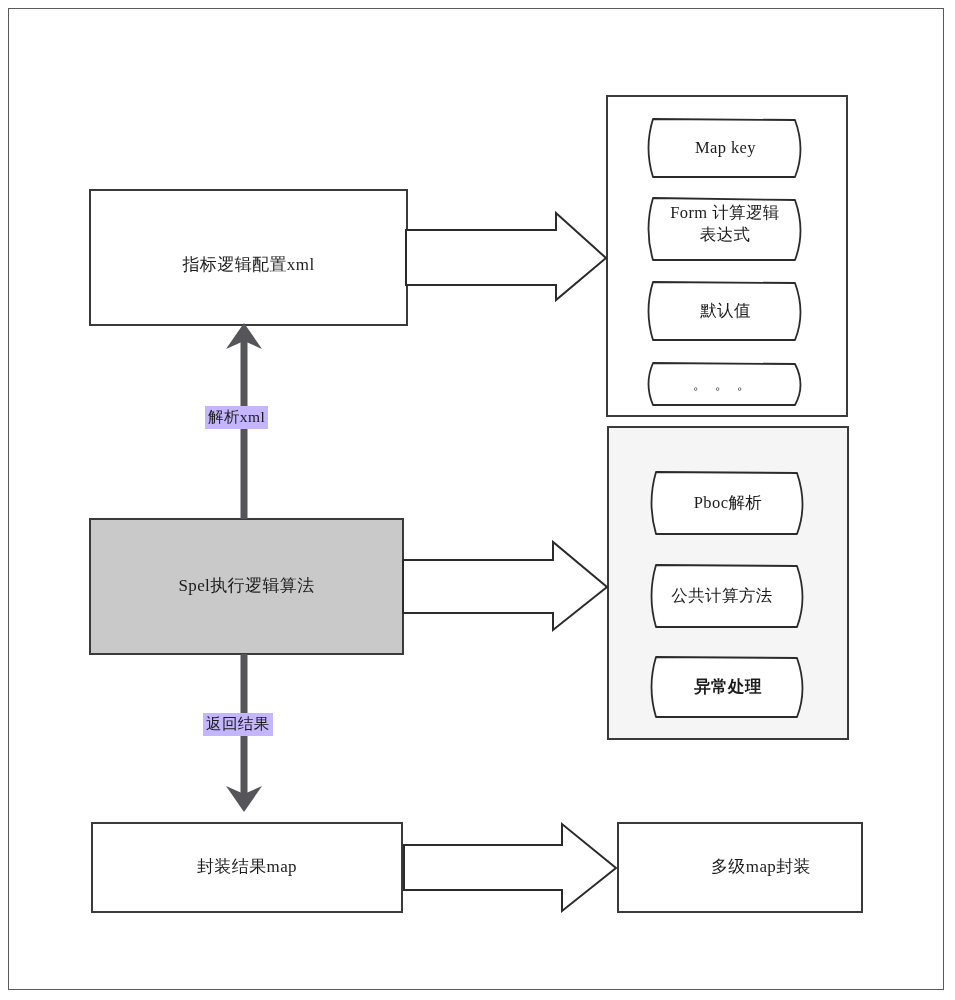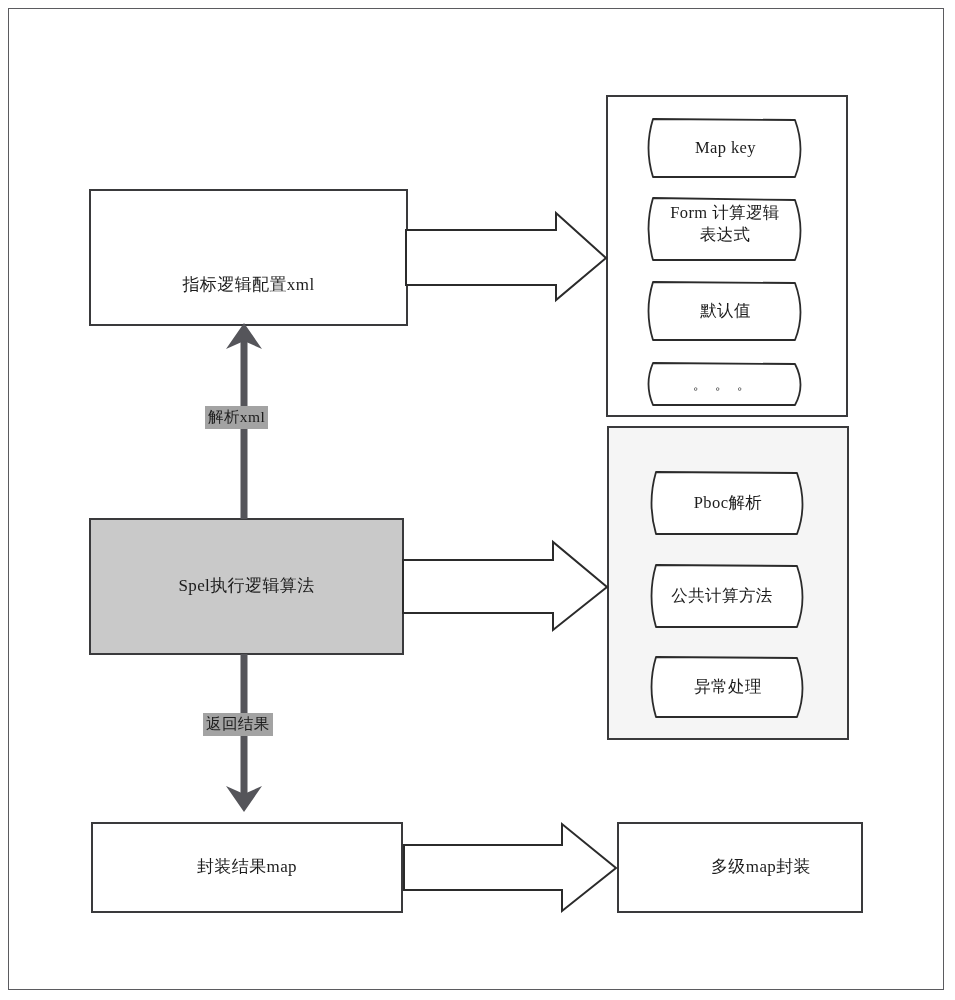--- a/index.html
+++ b/index.html
@@ -51,21 +51,21 @@
   .box-label {
     font-size: 17px;
   }
   .tape-label {
     font-size: 16.5px;
   }
   .edge-label {
     position: absolute;
     font-size: 15.5px;
     color: #1c1c1c;
-    background: #a3a3a3;
+    background: #c4b5fd;
     padding: 1px 3px;
     letter-spacing: 0.4px;
     white-space: nowrap;
   }
   .dots-label {
     font-size: 15px;
     letter-spacing: 7px;
   }
 </style>
 </head>
@@ -113,40 +113,40 @@
       <path d="M 244,812 L 226,786 L 244,794 L 262,786 Z" fill="#55555a"></path>
     </g>
 
     <path d="M 406,230 L 556,230 L 556,213 L 606,258 L 556,300 L 556,285 L 406,285 Z" fill="#ffffff" stroke="#2b2b2b" stroke-width="2" stroke-linejoin="miter"></path>
 
     <path d="M 403,560 L 553,560 L 553,542 L 607,587 L 553,630 L 553,613 L 403,613 Z" fill="#ffffff" stroke="#2b2b2b" stroke-width="2" stroke-linejoin="miter"></path>
 
     <path d="M 404,845 L 562,845 L 562,824 L 616,868 L 562,911 L 562,890 L 404,890 Z" fill="#ffffff" stroke="#2b2b2b" stroke-width="2" stroke-linejoin="miter"></path>
   </svg>
 
-  <div class="node-label box-label" style="left:90px; top:190px; width:317px; height:150px;margin-top:20px;">指标逻辑配置xml</div>
+  <div class="node-label box-label" style="left:90px; top:190px; width:317px; height:150px;">指标逻辑配置xml</div>
 
   <div class="node-label box-label" style="left:90px; top:519px; width:313px; height:135px;">Spel执行逻辑算法</div>
 
   <div class="node-label box-label" style="left:92px; top:823px; width:310px; height:89px;">封装结果map</div>
 
   <div class="node-label box-label" style="left:618px; top:823px; width:244px; height:89px;margin-left:21px;">多级map封装</div>
 
   <div class="node-label tape-label" style="left:653px; top:119px; width:145px; height:58px;text-align:right;">Map key</div>
 
   <div class="node-label tape-label" style="left:651px; top:198px; width:148px; height:52px;">Form 计算逻辑
 表达式</div>
 
   <div class="node-label tape-label" style="left:653px; top:282px; width:145px; height:58px;">默认值</div>
 
   <div class="node-label tape-label dots-label" style="left:653px; top:363px; width:145px; height:42px;">。。。</div>
 
   <div class="node-label tape-label" style="left:656px; top:472px; width:144px; height:62px;">Pboc解析</div>
 
   <div class="node-label tape-label" style="left:654px; top:565px; width:136px; height:62px;">公共计算方法</div>
 
-  <div class="node-label tape-label" style="left:656px; top:657px; width:144px; height:60px;">异常处理</div>
+  <div class="node-label tape-label" style="left:656px; top:657px; width:144px; height:60px;font-weight:bold;">异常处理</div>
 
   <div class="edge-label" style="left:205px; top:406px;">解析xml</div>
 
   <div class="edge-label" style="left:203px; top:713px;">返回结果</div>
 
 </div>
 
 </body></html>

